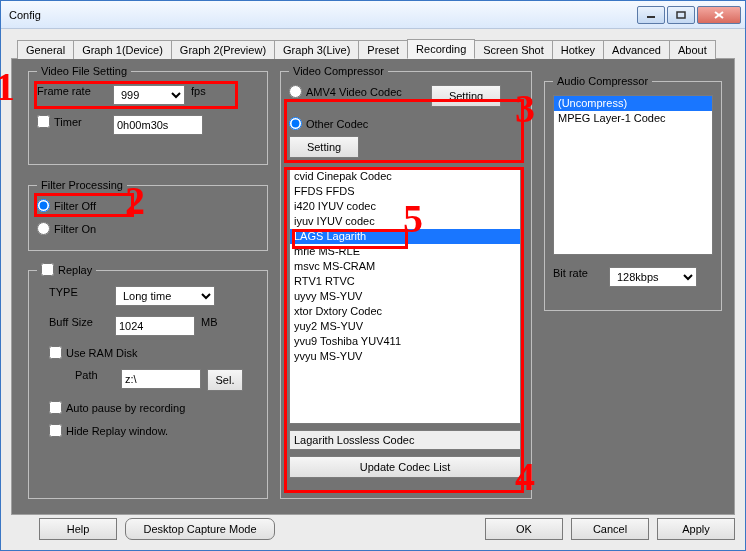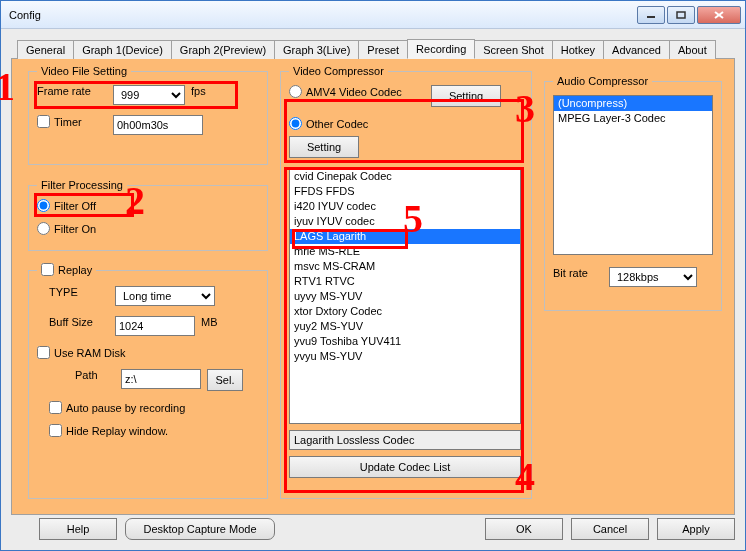--- a/index.html
+++ b/index.html
@@ -10,21 +10,21 @@
   .winbtns { display: flex; gap: 2px; }
   .winbtn { width: 28px; height: 18px; border: 1px solid #5a7aa8; border-radius: 2px; display: flex; align-items: center; justify-content: center; font-size: 10px; cursor: default; }
   .winbtn.min, .winbtn.max { background: linear-gradient(#eaf2fc,#c4d9f3); }
   .winbtn.close { background: linear-gradient(#f3a8a0,#d96b5f); color: #fff; width: 44px; }
   .client { position: absolute; top: 28px; left: 0; right: 0; bottom: 0; padding: 8px 10px 6px 10px; }
 
   .tabs { display: flex; gap: 0; border-bottom: 1px solid #a0a0a0; height: 22px; align-items: flex-end; padding-left: 6px; }
   .tab { padding: 3px 8px 3px 8px; border: 1px solid #a0a0a0; border-bottom: none; background: #eee; margin-right: -1px; position: relative; top: 1px; cursor: default; }
   .tab.active { background: #f4f4f4; border-bottom: 1px solid #f4f4f4; z-index: 2; padding-left: 8px; }
 
-  .panel { background: #fdba74; border: 1px solid #a0a0a0; border-top: none; height: 456px; position: relative; }
+  .panel { background: #737373; border: 1px solid #a0a0a0; border-top: none; height: 456px; position: relative; }
 
   fieldset.grp { position: absolute; border: 1px solid #bfbfbf; padding: 8px 8px 8px 8px; }
   fieldset.grp > legend { padding: 0 4px; }
 
   .row { display: flex; align-items: flex-start; gap: 6px; margin-bottom: 10px; }
   input[type=text], select { height: 20px; border: 1px solid #7a7a7a; background: #fff; padding: 1px 3px; }
   select { background: #fff; }
   .btn { height: 22px; border: 1px solid #7a7a7a; background: linear-gradient(#f6f6f6,#e0e0e0); padding: 0 10px; cursor: default; }
   .radio, .check { display: inline-flex; align-items: center; gap: 4px; }
   .radio input, .check input { margin: 0; }
@@ -125,21 +125,21 @@
         <div class="row">
           <span class="label" style="width:60px;margin-left:12px;">TYPE</span>
           <select style="width:100px;"><option>Long time</option></select>
         </div>
         <div class="row">
           <span class="label" style="width:60px;margin-left:12px;">Buff Size</span>
           <input type="text" style="width: 80px;" value="1024">
           <span class="label">MB</span>
         </div>
         <div class="row">
-          <label class="check" style="margin-left:0;">
+          <label class="check" style="margin-left:12px;">
             <input type="checkbox" style="">
             <span>Use RAM Disk</span>
           </label>
         </div>
         <div class="row">
           <span class="label" style="width:40px;margin-left:38px;">Path</span>
           <input type="text" style="width: 80px;" value="z:\">
           <button class="btn" style="width:36px;padding:0;">Sel.</button>
         </div>
         <div class="row">
@@ -190,21 +190,21 @@
             <div class="item">yvyu   MS-YUV</div>
           </div>
         <div class="codecname" style="width:232px;margin-top:6px;">Lagarith Lossless Codec</div>
         <button class="btn" style="width:232px;margin-top:6px;">Update Codec List</button>
       </fieldset>
 
       <fieldset class="grp" style="left:530px; top:16px; width:178px; height:236px;">
         <legend>Audio Compressor</legend>
         <div class="listbox" id="aclist" style="width:160px;height:160px;">
             <div class="item sel">(Uncompress)</div>
-            <div class="item">MPEG Layer-3 Codec</div>
+            <div class="item">MPEG Layer-1 Codec</div>
           </div>
         <div class="row" style="margin-top:12px;">
           <span class="label" style="width:50px;">Bit rate</span>
           <select style="width:88px;"><option>128kbps</option></select>
         </div>
       </fieldset>
 
       <div class="redbox" style="left:22px; top:22px; width:204px; height:28px;"></div>
       <div class="redbox" style="left:22px; top:134px; width:100px; height:24px;"></div>
       <div class="redbox" style="left:272px; top:40px; width:240px; height:64px;"></div>

